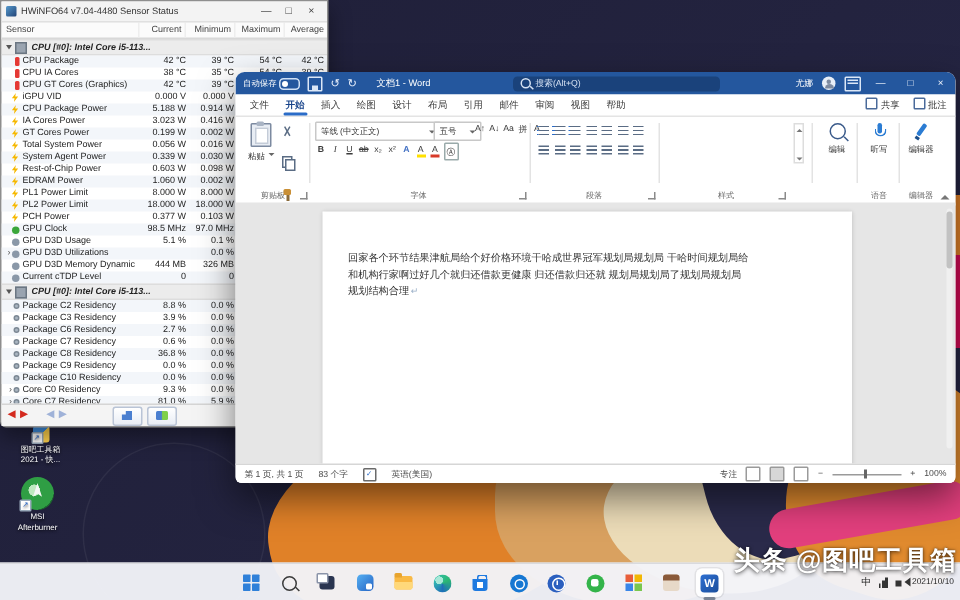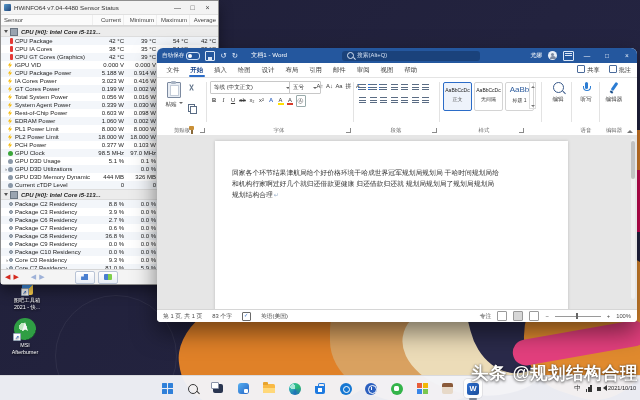--- a/index.html
+++ b/index.html
@@ -681,34 +681,20 @@
           <span class="pico"></span>
           <span class="pico"></span>
           <span class="pico"></span>
           <span class="pico"></span>
           <span class="pico"></span>
         </div>
       <div class="rlabel" style="left:200px;width:78px">段落</div>
       <div class="launcher" style="left:275px"></div>
       <div class="rsep" style="left:282px"></div>
 
-      <div id="style-cards">
-          <div class="stylecard sel">
-            <div class="stylePrev">AaBbCcDc</div>
-            <div class="styleName">正文</div>
-          </div>
-          <div class="stylecard">
-            <div class="stylePrev">AaBbCcDc</div>
-            <div class="styleName">无间隔</div>
-          </div>
-          <div class="stylecard">
-            <div class="stylePrev big">AaBb</div>
-            <div class="styleName">标题 1</div>
-          </div>
-        </div>
       <div id="style-scroll">
         <span class="tiny-caret"></span>
         <span class="tiny-caret down"></span>
       </div>
       <div class="rlabel" style="left:286px;width:82px">样式</div>
       <div class="launcher" style="left:362px"></div>
       <div class="rsep" style="left:384px"></div>
 
       <div class="bigbtn" style="left:388px">
         <div class="bicon magbig"></div>
@@ -817,15 +803,15 @@
       <span class="sig">
           <span></span>
           <span></span>
           <span></span>
         </span>
       <span class="spk"></span>
       <span id="tray-date">2021/10/10</span>
     </div>
   </div>
 
-  <div id="watermark">头条 @规划结构合理</div>
+  <div id="watermark">头条 @图吧工具箱</div>
 
 </div>
 
 </body></html>

